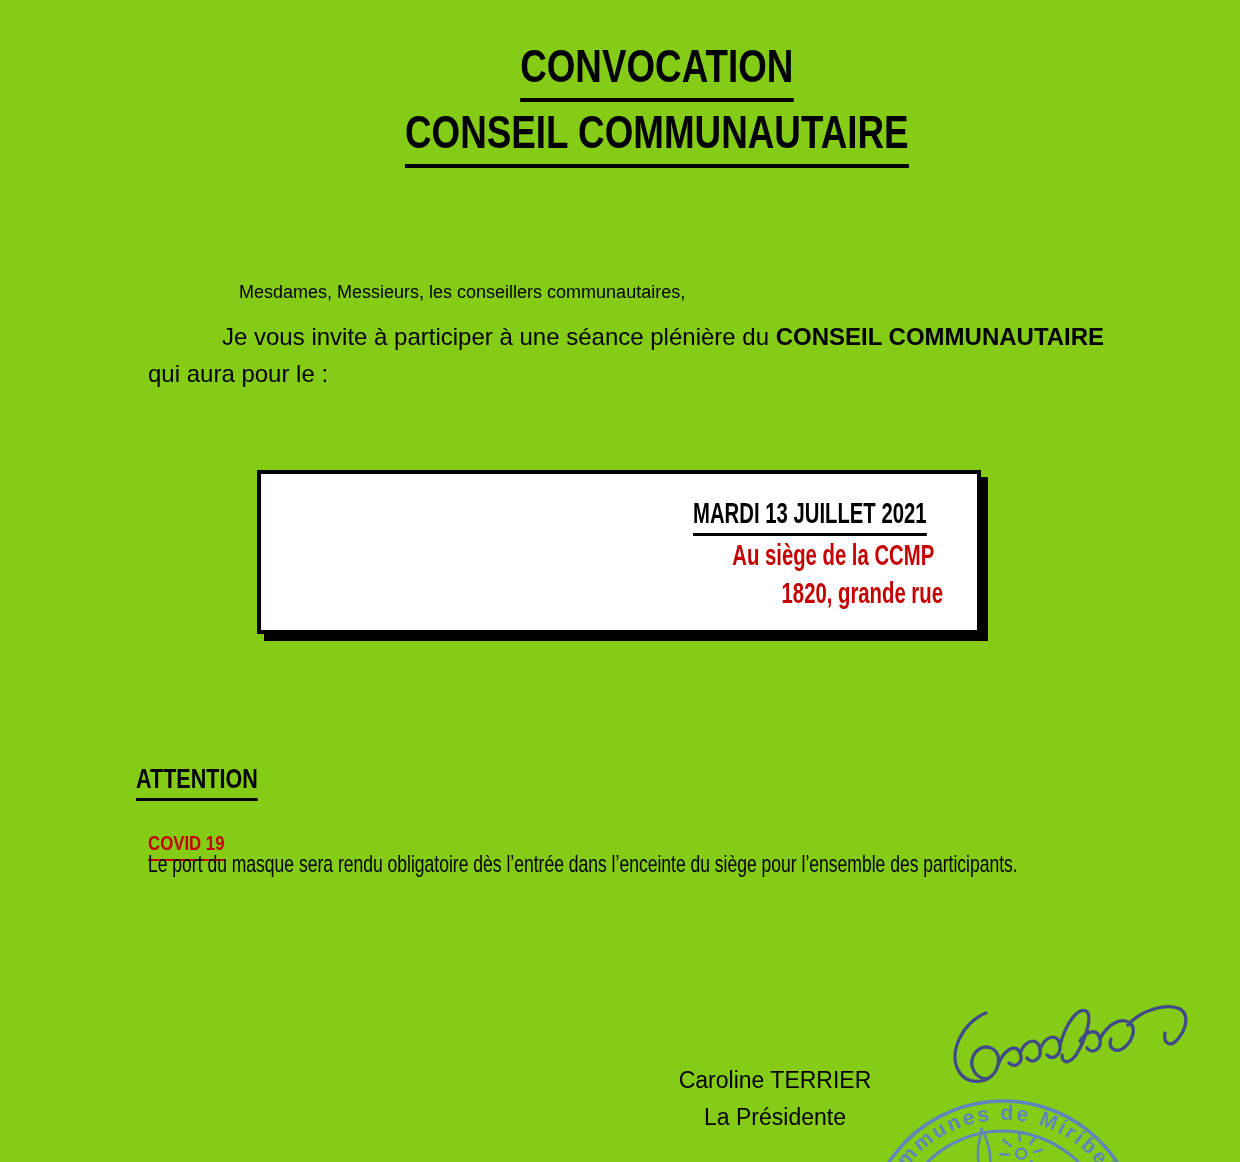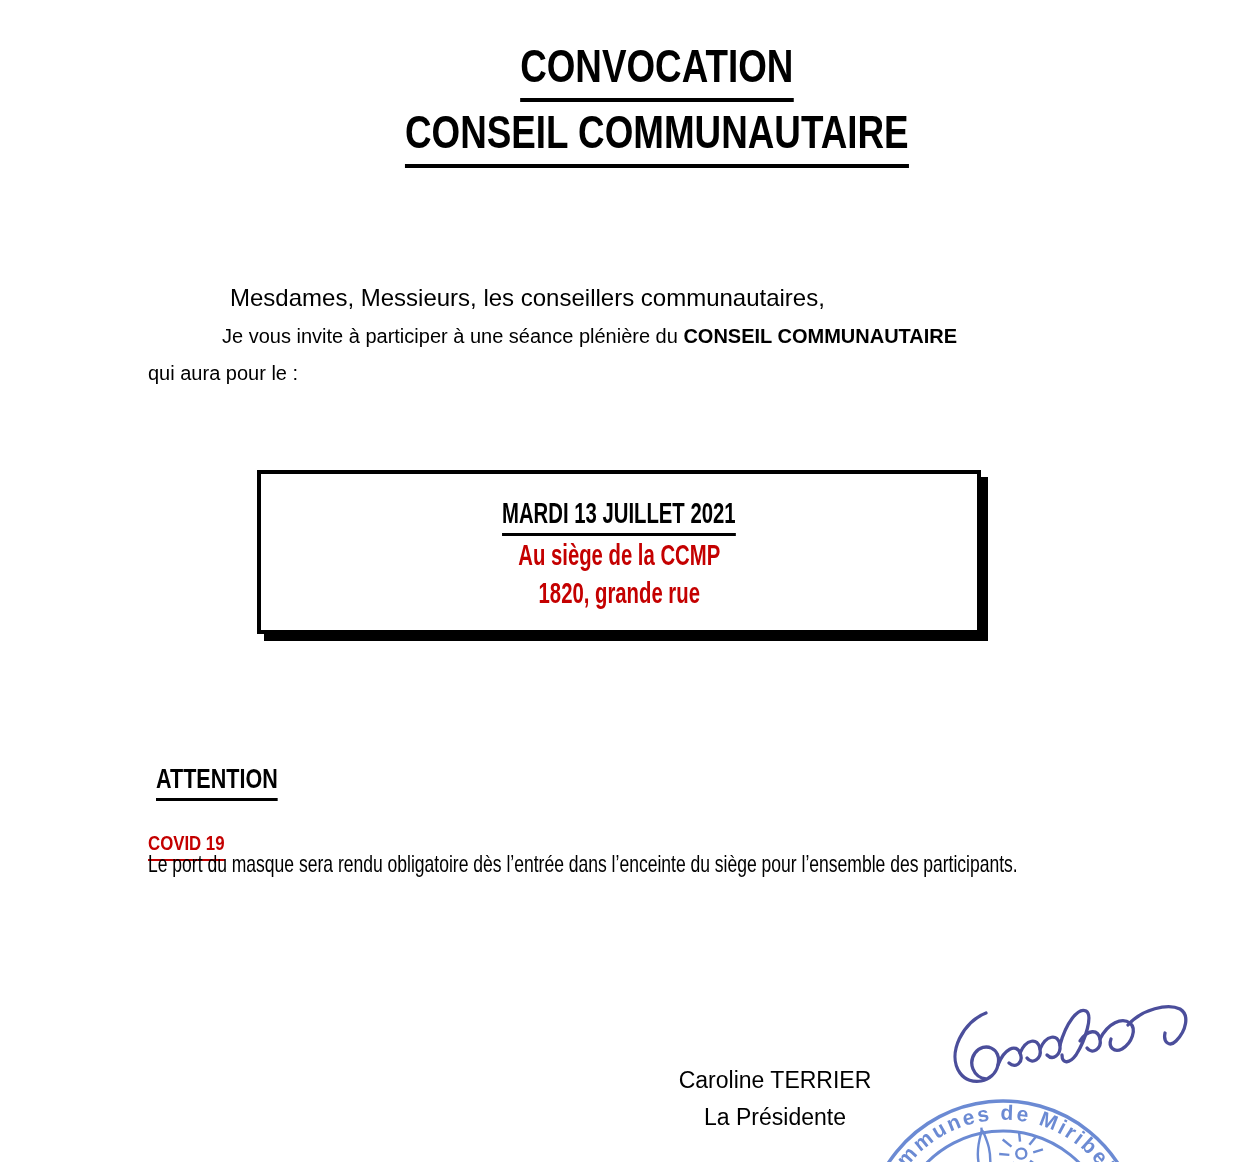--- a/index.html
+++ b/index.html
@@ -1,62 +1,62 @@
 <!DOCTYPE html>
 <html><head>
 <meta charset="utf-8">
 <style>
   html,body{margin:0;padding:0;background:#e8e8e8;}
   .page{
     position:relative;
     width:1240px;height:1162px;
-    background:#ffffff;
+    background:#84cc16;
     overflow:hidden;
     font-family:"Liberation Sans", sans-serif;
     color:#000;
   }
   .nowrap{white-space:nowrap;}
   
   .cond{display:inline-block;transform-origin:left center;}
   .cond-c{display:inline-block;transform-origin:center center;}
   .sx80{transform:scaleX(0.80);}
   .sx77{transform:scaleX(0.77);}
   .sx73{transform:scaleX(0.73);}
   .sx70{transform:scaleX(0.70);}
 
   .title{
     position:absolute;top:36px;left:148px;width:1018px;
     text-align:center;font-weight:bold;font-size:46px;line-height:60px;
   }
   .title .u{border-bottom:4px solid #000;padding-bottom:2px;}
 
   .p1{
-    position:absolute;top:256px;left:156px;width:1020px;
-    font-size:24px;line-height:36px;text-indent:74px;
+    position:absolute;top:256px;left:165px;width:1020px;
+    font-size:18px;line-height:36px;text-indent:74px;
   }
   .p2{
     position:absolute;top:318px;left:148px;width:1060px;
-    font-size:20px;line-height:37px;
+    font-size:24px;line-height:37px;
   }
   .p2 .indent{text-indent:74px;}
 
   .meeting-box{
     position:absolute;top:470px;left:257px;width:716px;
     border:4px solid #000;
     box-shadow:7px 7px 0 0 #000;
     background:#fff;
     padding:20px 0 18px 0;
-    text-align:center;
+    text-align:right;
     font-weight:bold;font-size:29px;line-height:38px;
   }
   .meeting-box .date-line span{border-bottom:3px solid #000;padding-bottom:1px;}
   .meeting-box .red-line{color:#c40000;}
 
   .attention{
-    position:absolute;top:762px;left:156px;
+    position:absolute;top:762px;left:136px;
     font-weight:bold;font-size:28px;line-height:34px;
   }
   .attention span{border-bottom:3px solid #000;padding-bottom:2px;}
 
   .covid-label{
     position:absolute;top:828px;left:148px;
     font-weight:bold;font-size:21px;line-height:30px;color:#c40000;
   }
   .covid-label span{border-bottom:2px solid #c40000;padding-bottom:1px;transform:scaleX(0.80);}
 

